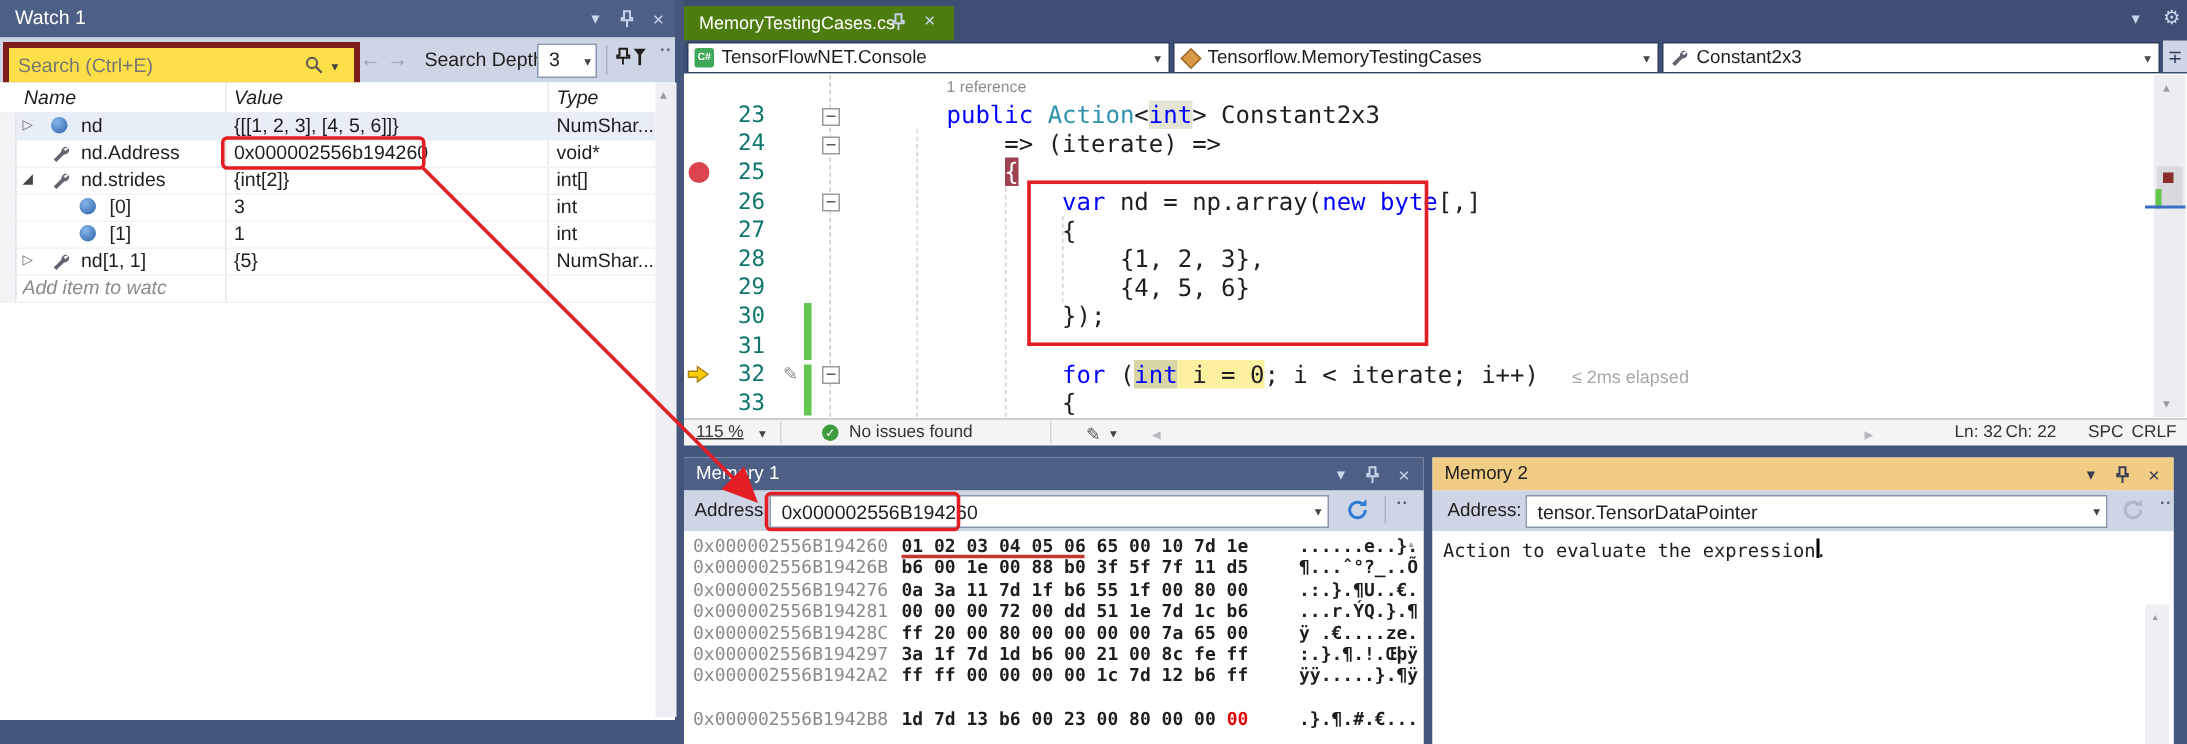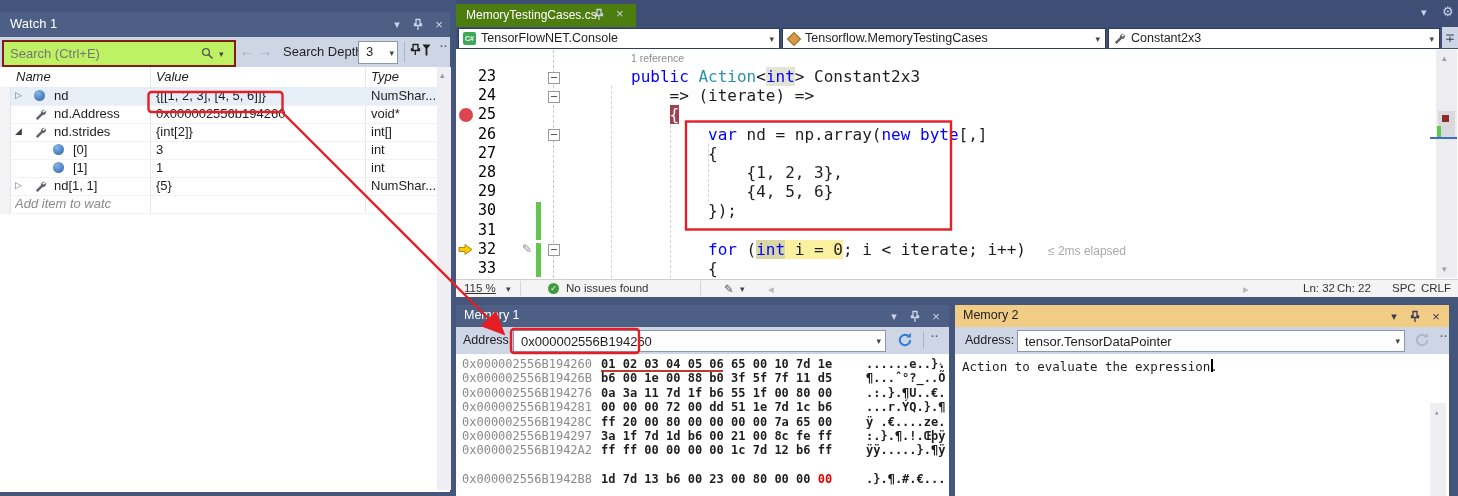--- a/index.html
+++ b/index.html
@@ -7,21 +7,21 @@
          font-family:"Liberation Sans",sans-serif;font-size:13px;color:#1E1E1E;}
   .abs{position:absolute;}
   .panel{position:absolute;background:#fff;}
   
   .ptitle{position:absolute;left:0;top:0;right:0;height:25px;background:#4E5F86;color:#fff;}
   .ptitle .cap{position:absolute;left:10px;top:4px;font-size:13px;}
   .chromeicons{position:absolute;right:4px;top:0;height:100%;display:flex;align-items:center;gap:7px;color:#C9D4EC;}
   .cico{width:14px;height:14px;display:flex;align-items:center;justify-content:center;font-size:11px;cursor:default;}
   
   .wtoolbar{position:absolute;left:0;top:25px;width:450px;height:30px;background:#CED5E4;}
-  .searchbox{position:absolute;left:2px;top:3px;width:230px;height:23px;background:#bef264;border:2px solid #7f1d1d;}
+  .searchbox{position:absolute;left:2px;top:3px;width:230px;height:23px;background:#fde047;border:4px solid #7f1d1d;}
   .searchbox input{position:absolute;left:4px;top:1px;width:190px;height:19px;border:none;outline:none;font:13px "Liberation Sans",sans-serif;color:#777;background:transparent;}
   .tsep{position:absolute;top:5px;width:1px;height:20px;background:#A9B4C9;}
   .tlabel{position:absolute;top:7px;font-size:13px;color:#1E1E1E;}
   .minicombo{position:absolute;background:#fff;border:1px solid #8A97B1;font-size:13px;}
   .ddarrow{color:#444;font-size:9px;}
   .dots{position:absolute;top:0px;font-weight:bold;color:#55617E;letter-spacing:1px;font-size:11px;}
   
   .wgrid{position:absolute;left:0;top:55px;width:450px;height:423px;background:#fff;}
   .whead{position:absolute;left:0;top:0;width:437px;height:20px;background:#fff;border-bottom:1px solid #D9D9DE;}
   .whead span{position:absolute;top:2px;font-size:13px;font-style:italic;}
@@ -44,22 +44,22 @@
   .combo .clabel{position:absolute;left:22px;top:2px;white-space:nowrap;}
   .combo .ddarrow{position:absolute;right:5px;top:5px;}
   .cicon{position:absolute;left:4px;top:3px;width:13px;height:13px;}
   .csicon{width:13px;height:13px;background:#3FA858;border-radius:2px;color:#fff;font-size:7px;font-weight:bold;
           display:flex;align-items:center;justify-content:center;}
   .diamond{position:absolute;left:2px;top:2px;width:8px;height:8px;background:#D89A46;transform:rotate(45deg);border:1px solid #9A6A26;}
   .splitbtn{position:absolute;left:986px;top:0;width:16px;height:21px;background:#CED5E4;color:#2E3C5E;
             display:flex;align-items:center;justify-content:center;font-size:12px;}
   .codearea{position:absolute;left:0;top:49px;width:1002px;height:230px;background:#fff;overflow:hidden;}
   .codelens{position:absolute;left:175px;top:3px;font-size:10.5px;color:#8C8C8C;}
-  #line-numbers{position:absolute;left:22px;top:18px;width:46px;text-align:left;
-    font-family:"DejaVu Sans Mono",monospace;font-size:15px;color:#000000;}
+  #line-numbers{position:absolute;left:22px;top:18px;width:46px;text-align:center;
+    font-family:"DejaVu Sans Mono",monospace;font-size:15px;color:#0f766e;}
   #line-numbers div{height:19.2px;line-height:19.2px;}
   #code-lines{position:absolute;left:175px;top:18px;font-family:"DejaVu Sans Mono",monospace;
     font-size:16px;color:#1E1E1E;}
   #code-lines .cl{height:19.2px;line-height:19.2px;white-space:pre;}
   .kw{color:#0000FF;} .ty{color:#2B91AF;} .pl{color:#1E1E1E;}
   .kwref{color:#0000FF;background:#E4E4D4;}
   .refcur{color:#0000FF;background:#D8D7A3;}
   .cur{background:#FBF0A0;}
   .bp{background:#A0414F;color:#fff;}
   .perftip{font-family:"Liberation Sans",sans-serif;font-size:12px;color:#A8A8A8;margin-left:22px;}
@@ -100,21 +100,21 @@
   .m2gutter{position:absolute;left:475px;top:49px;width:16px;bottom:0;background:#EFEFF3;color:#9A9AA4;}
   .scrollarrow{position:absolute;font-size:9px;color:#9A9AA4;}
   
   #overlay{position:absolute;left:0;top:0;width:1458px;height:496px;pointer-events:none;z-index:50;}
 </style>
 </head>
 <body>
 
 <div id="stage">
 
-  <div class="panel" style="left:0;top:12px;width:450px;height:480px;">
+  <div class="panel" style="left:0;top:0;width:450px;height:480px;">
     <div class="ptitle">
       <span class="cap">Watch 1</span>
       <span class="chromeicons">
         <span class="cico">▾</span>
         <span class="cico" id="watch-pin">
   <svg width="10" height="13" viewBox="0 0 10 13">
     <path d="M3,1.5 h4 v4.5 h1.5 v1.5 h-7 V6 H3 z M5,7.5 V12" stroke="currentColor" fill="none" stroke-width="1.3"></path>
   </svg>
 </span>
         <span class="cico" style="font-size:13px;">×</span>

